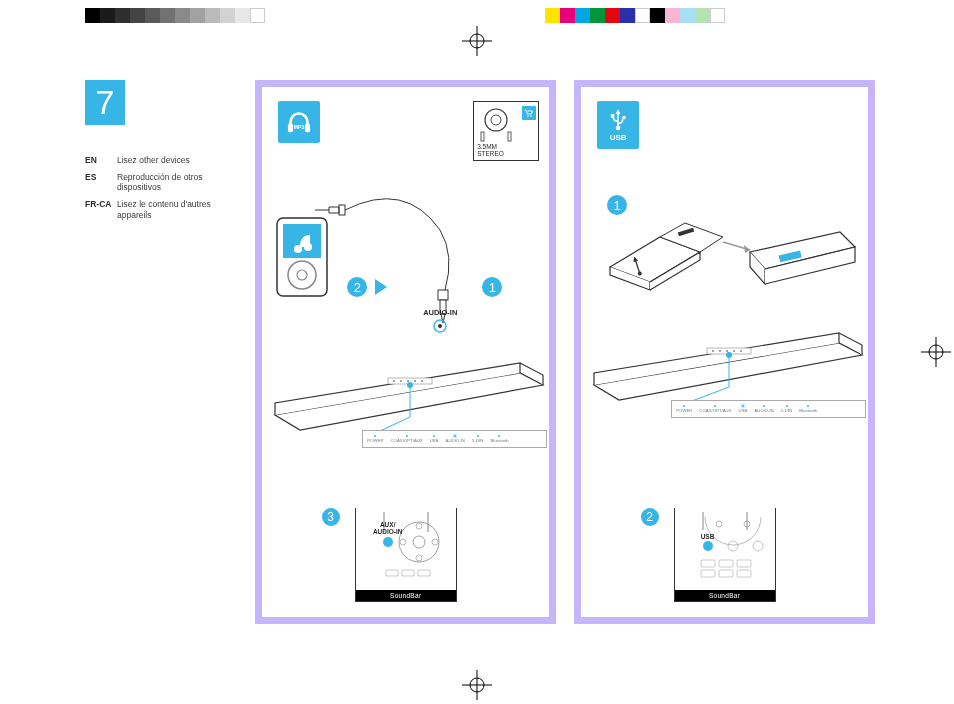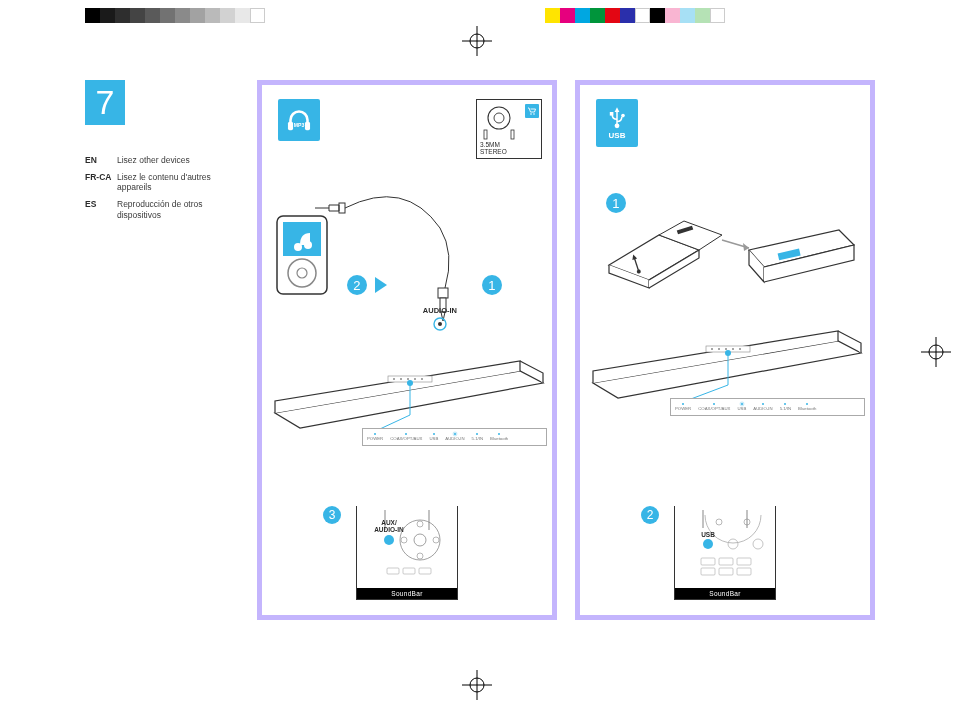--- a/index.html
+++ b/index.html
@@ -51,21 +51,21 @@
     align-items:center;
     justify-content:center;
     margin-bottom:30px;
     font-family: "Helvetica Neue", Helvetica, Arial, sans-serif;
   }
   .langsrow { display:flex; font-size:8.5px; line-height:1.25; margin-bottom:6px; }
   .langcode { font-weight:700; width:32px; flex:0 0 32px; }
   .langtext { color:#3a3a3a; }
 
   .panel {
-    border:5px solid #c4b5fd;
+    border:7px solid #c4b5fd;
   }
   .panel-mp3 { width:292px; height:530px; position:relative; }
   .panel-usb { width:292px; height:530px; position:relative; }
 
   .mp3-badge {
     position:absolute; left:16px; top:14px;
     width:42px; height:42px; background:#37b5e6;
     display:flex; align-items:center; justify-content:center;
     border-radius:2px;
   }
@@ -219,26 +219,26 @@
 
   <div class="content">
 
     <div class="col-text">
       <div class="step-num">7</div>
       <div class="langsrow">
         <div class="langcode">EN</div>
         <div class="langtext">Lisez other devices</div>
       </div>
       <div class="langsrow">
+        <div class="langcode">ES</div>
+        <div class="langtext">Reproducción de otros dispositivos</div>
+      </div>
+      <div class="langsrow">
         <div class="langcode">FR-CA</div>
         <div class="langtext">Lisez le contenu d'autres appareils</div>
-      </div>
-      <div class="langsrow">
-        <div class="langcode">ES</div>
-        <div class="langtext">Reproducción de otros dispositivos</div>
       </div>
     </div>
 
     <div class="panel panel-mp3">
       <div class="mp3-badge">
         <svg width="34" height="34" viewBox="0 0 40 40">
           <path d="M10 24 v-4 a10 10 0 0 1 20 0 v4" stroke="#fff" stroke-width="3" fill="none"></path>
           <rect x="7" y="22" width="6" height="10" rx="2" fill="#fff"></rect>
           <rect x="27" y="22" width="6" height="10" rx="2" fill="#fff"></rect>
           <text x="20" y="28" font-size="6" font-weight="700" text-anchor="middle" fill="#fff">MP3</text>

